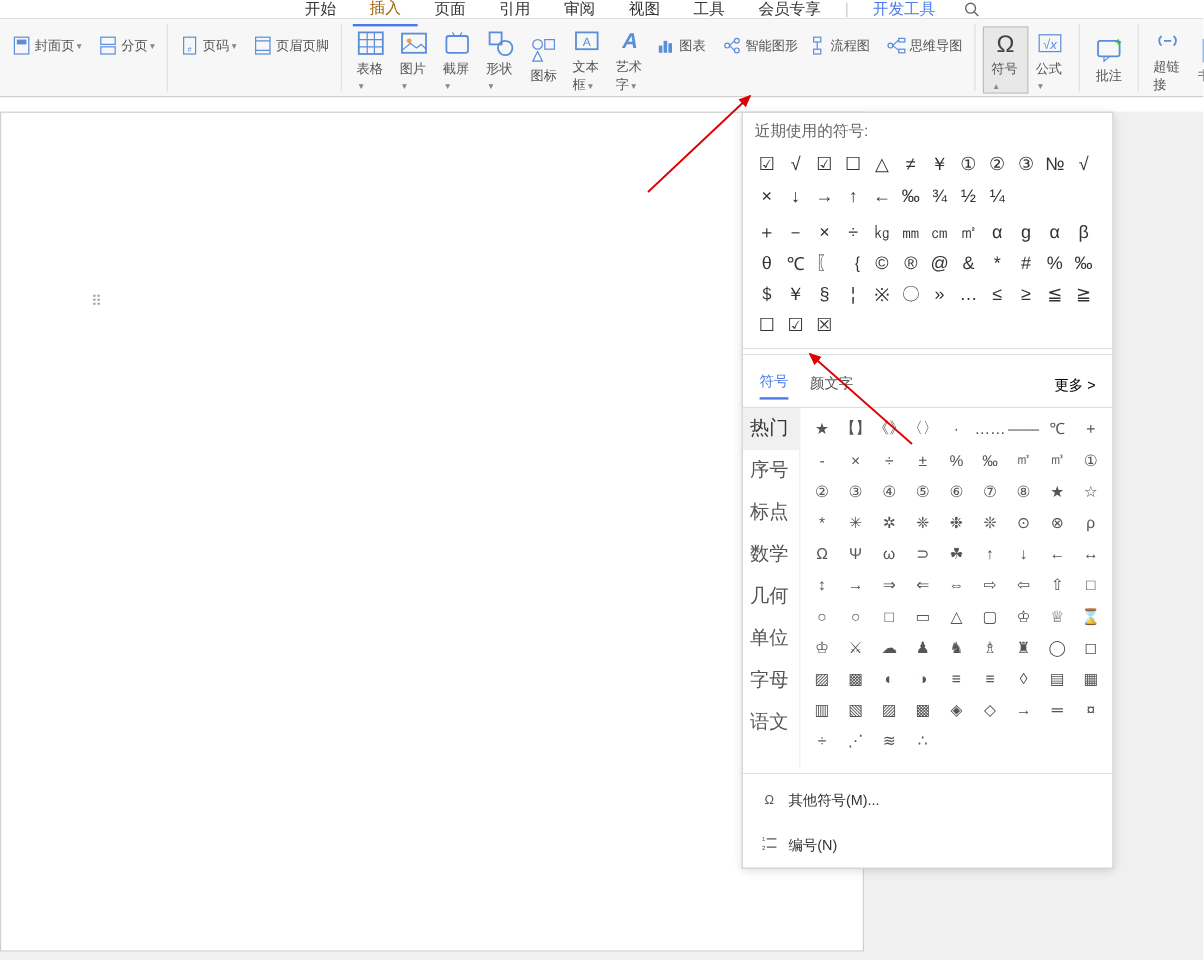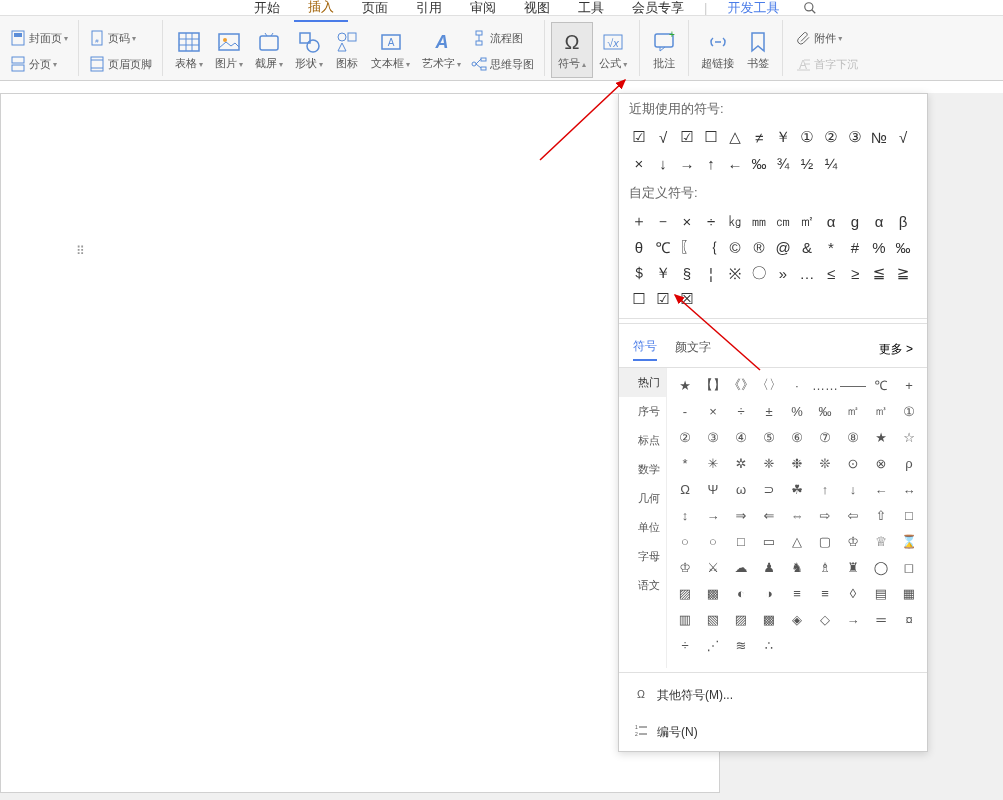--- a/index.html
+++ b/index.html
@@ -8,21 +8,21 @@
     .menu-bar { height: 16px; display: flex; align-items: center; padding-left: 240px; background: #fff; border-bottom: 1px solid #e0e0e0; font-size: 13px; }
     .menu-item { padding: 4px 14px; cursor: pointer; color: #333; }
     .menu-item.active { color: #a16207; border-bottom: 2px solid #4a7ce8; }
     .menu-item.dev { color: #4a7ce8; }
     .menu-divider { color: #ccc; margin: 0 6px; }
     .search-icon-top { margin-left: 10px; color: #666; }
     
     .ribbon { height: 65px; background: #f7f7f7; border-bottom: 1px solid #d0d0d0; display: flex; align-items: center; padding: 4px 0; font-size: 11px; color: #555; }
     .ribbon-group { display: flex; align-items: flex-start; height: 100%; padding: 2px 6px; border-right: 1px solid #e0e0e0; }
     .ribbon-btn-small { display: flex; align-items: center; padding: 2px 4px; cursor: pointer; white-space: nowrap; }
-    .ribbon-stack { display: flex; flex-direction: column; gap: 6px; padding-top: 6px; }
+    .ribbon-stack { display: flex; gap: 6px; padding-top: 6px; }
     .ribbon-btn-large { display: flex; flex-direction: column; align-items: center; justify-content: center; padding: 4px 6px; cursor: pointer; height: 56px; }
     .ribbon-icon-box { width: 24px; height: 24px; display: flex; align-items: center; justify-content: center; margin-bottom: 2px; }
     .ribbon-btn-small .ribbon-icon-box { width: 16px; height: 16px; margin-right: 3px; margin-bottom: 0; }
     .dd { font-size: 8px; margin-left: 2px; color: #888; }
     
     .ribbon-btn-large.active { background: #e8e8e8; border: 1px solid #c0c0c0; }
     
     .doc-area { position: absolute; top: 93px; left: 0; right: 0; bottom: 0; background: #f0f0f0; }
     .page { background: #fff; width: 720px; height: 700px; margin-left: 0; border: 1px solid #d0d0d0; position: relative; }
     .drag-handle { position: absolute; top: 150px; left: 75px; color: #999; font-size: 12px; }
@@ -35,21 +35,21 @@
     .popup-divider { border-top: 1px solid #e0e0e0; margin: 4px 0; }
     .more-link { padding: 8px 12px; color: #555; cursor: pointer; }
     
     .tabs-row { display: flex; align-items: center; padding: 10px 14px 6px; border-bottom: 1px solid #e0e0e0; }
     .panel-tab { margin-right: 18px; cursor: pointer; color: #555; padding-bottom: 4px; }
     .panel-tab.active { color: #4a7ce8; border-bottom: 2px solid #4a7ce8; }
     .more-btn { margin-left: auto; color: #000000; font-size: 12px; }
     
     .category-panel { display: flex; height: 300px; }
     .cat-list { width: 48px; border-right: 1px solid #eee; }
-    .cat-item { padding: 7px 6px; text-align: right; font-size: 11px; color: #555; cursor: pointer; }
+    .cat-item { padding: 7px 6px; text-align: left; font-size: 16px; color: #555; cursor: pointer; }
     .cat-item.active { background: #f0f0f0; color: #333; }
     .sym-panel { flex: 1; overflow-y: auto; padding: 4px; }
     .sym-grid { display: grid; grid-template-columns: repeat(9, 1fr); }
     .sym-item { height: 26px; display: flex; align-items: center; justify-content: center; font-size: 13px; color: #555; cursor: pointer; }
     
     .popup-footer-item { padding: 9px 14px; cursor: pointer; color: #333; display: flex; align-items: center; gap: 8px; }
     
     .arrow-svg { position: absolute; pointer-events: none; z-index: 200; }
     
     .attach-group { padding-left: 8px; }
@@ -189,20 +189,44 @@
         </span>
       <span><span>文本框</span><span class="dd">▾</span></span>
     </div>
     <div class="ribbon-btn-large">
       <span class="ribbon-icon-box">
           <svg class="icon" width="24" height="24" viewBox="0 0 24 24">
             <text x="12" y="18" font-size="18" font-style="italic" text-anchor="middle" fill="#5b8dd8" font-weight="bold">A</text>
           </svg>
         </span>
       <span><span>艺术字</span><span class="dd">▾</span></span>
+    </div>
+    <div class="ribbon-stack">
+      <div class="ribbon-btn-small">
+        <span class="ribbon-icon-box">
+            <svg class="icon" width="16" height="16" viewBox="0 0 16 16">
+              <rect x="2" y="8" width="3" height="6" fill="#5b8dd8"></rect>
+              <rect x="6" y="4" width="3" height="10" fill="#5b8dd8"></rect>
+              <rect x="10" y="6" width="3" height="8" fill="#5b8dd8"></rect>
+            </svg>
+          </span>
+        <span>图表</span>
+      </div>
+      <div class="ribbon-btn-small">
+        <span class="ribbon-icon-box">
+            <svg class="icon" width="16" height="16" viewBox="0 0 16 16">
+              <circle cx="4" cy="8" r="2" fill="none" stroke="#5b8dd8"></circle>
+              <circle cx="12" cy="4" r="2" fill="none" stroke="#5b8dd8"></circle>
+              <circle cx="12" cy="12" r="2" fill="none" stroke="#5b8dd8"></circle>
+              <line x1="6" y1="8" x2="10" y2="4" stroke="#5b8dd8"></line>
+              <line x1="6" y1="8" x2="10" y2="12" stroke="#5b8dd8"></line>
+            </svg>
+          </span>
+        <span>智能图形</span>
+      </div>
     </div>
     <div class="ribbon-stack">
       <div class="ribbon-btn-small">
         <span class="ribbon-icon-box">
             <svg class="icon" width="16" height="16" viewBox="0 0 16 16">
               <rect x="5" y="1" width="6" height="4" fill="none" stroke="#5b8dd8"></rect>
               <rect x="5" y="11" width="6" height="4" fill="none" stroke="#5b8dd8"></rect>
               <line x1="8" y1="5" x2="8" y2="11" stroke="#5b8dd8"></line>
             </svg>
           </span>
@@ -322,21 +346,20 @@
       <div class="symbol-cell">↓</div>
       <div class="symbol-cell">→</div>
       <div class="symbol-cell">↑</div>
       <div class="symbol-cell">←</div>
       <div class="symbol-cell">‰</div>
       <div class="symbol-cell">¾</div>
       <div class="symbol-cell">½</div>
       <div class="symbol-cell">¼</div>
     </div>
 
-  <div class="popup-section-title">自定义符号:</div>
   <div class="symbol-grid" id="custom-grid">
       <div class="symbol-cell">＋</div>
       <div class="symbol-cell">－</div>
       <div class="symbol-cell">×</div>
       <div class="symbol-cell">÷</div>
       <div class="symbol-cell">㎏</div>
       <div class="symbol-cell">㎜</div>
       <div class="symbol-cell">㎝</div>
       <div class="symbol-cell">㎡</div>
       <div class="symbol-cell">α</div>

